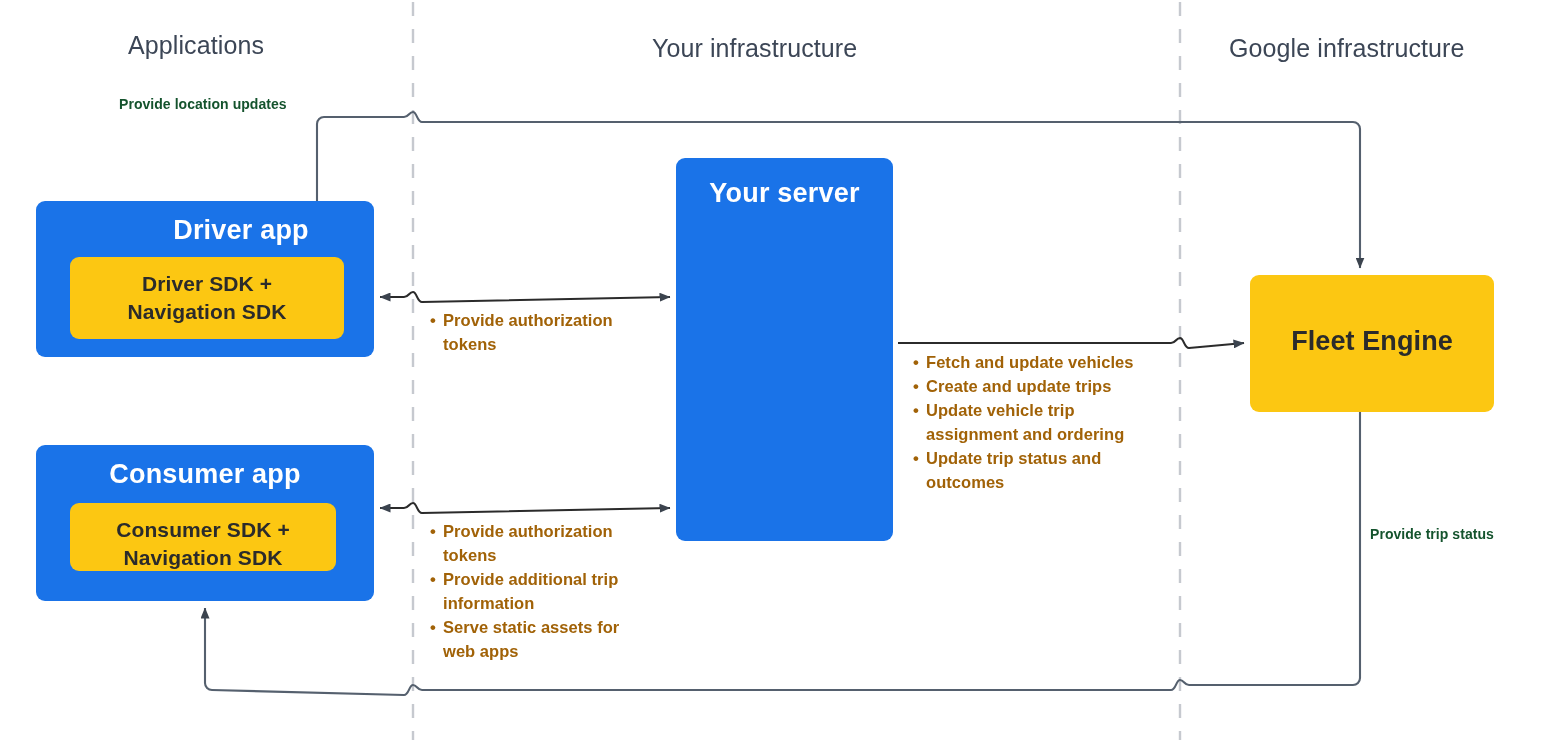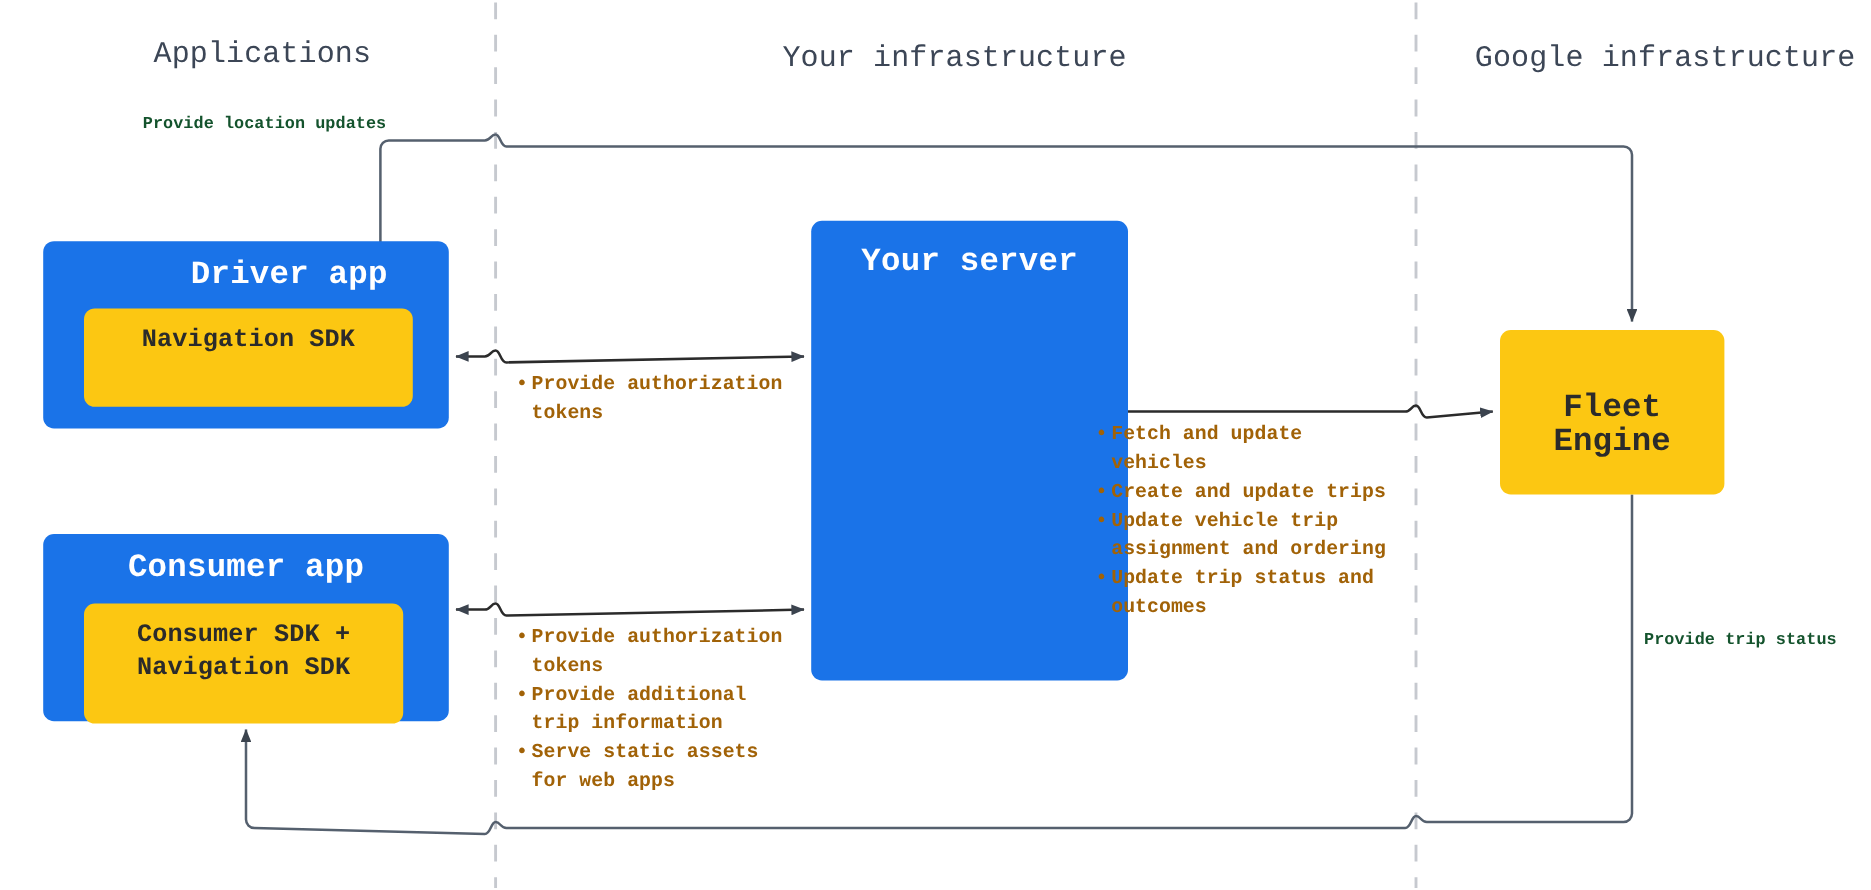--- a/index.html
+++ b/index.html
@@ -10,21 +10,20 @@
   }
   body {
     font-family: "Liberation Sans", "DejaVu Sans", sans-serif;
   }
   #canvas {
     position: relative;
     width: 1559px;
     height: 742px;
     background: #ffffff;
     overflow: hidden;
-    font-family: Liberation Mono, monospace;
   }
   .svg-layer {
     position: absolute;
     top: 0;
     left: 0;
     width: 1559px;
     height: 742px;
     pointer-events: none;
   }
 
@@ -73,27 +72,27 @@
     letter-spacing: 0.1px;
   }
 
   #driver-app      { left: 36px;  top: 201px; width: 338px; height: 156px; }
   #driver-app-title{ top: 14px; padding-left: 36px; }
   #driver-sdk      { left: 70px;  top: 257px; width: 274px; height: 82px; }
   #driver-sdk-label{ top: 13px; }
 
   #consumer-app      { left: 36px;  top: 445px; width: 338px; height: 156px; }
   #consumer-app-title{ top: 14px; }
-  #consumer-sdk      { left: 70px;  top: 503px; width: 266px; height: 100px; }
+  #consumer-sdk      { left: 70px;  top: 503px; width: 266px; height: 68px; }
   #consumer-sdk-label{ top: 13px; }
 
-  #your-server        { left: 676px; top: 184px; width: 264px; height: 383px; }
+  #your-server        { left: 676px; top: 158px; width: 217px; height: 383px; }
   #your-server-title  { top: 20px; }
 
-  #fleet-engine       { left: 1250px; top: 275px; width: 187px; height: 137px; }
+  #fleet-engine       { left: 1250px; top: 275px; width: 244px; height: 137px; }
   #fleet-engine-title { top: 52px; font-size: 27px; }
 
   
   .anno {
     position: absolute;
     font-size: 14px;
     font-weight: bold;
     color: #14532d;
     white-space: nowrap;
     letter-spacing: 0.05px;
@@ -190,20 +189,21 @@
 
   <div class="col-header" id="hdr-applications">Applications</div>
   <div class="col-header" id="hdr-your-infra">Your infrastructure</div>
   <div class="col-header" id="hdr-google-infra">Google infrastructure</div>
 
   <div class="box box-blue" id="driver-app">
     <div class="box-title-white" id="driver-app-title">Driver app</div>
   </div>
   <div class="box box-yellow" id="driver-sdk">
     <div class="box-title-dark" id="driver-sdk-label">
+      <div>Driver SDK +</div>
       <div>Navigation SDK</div>
     </div>
   </div>
 
   <div class="box box-blue" id="consumer-app">
     <div class="box-title-white" id="consumer-app-title">Consumer app</div>
   </div>
   <div class="box box-yellow" id="consumer-sdk">
     <div class="box-title-dark" id="consumer-sdk-label">
       <div>Consumer SDK +</div>

